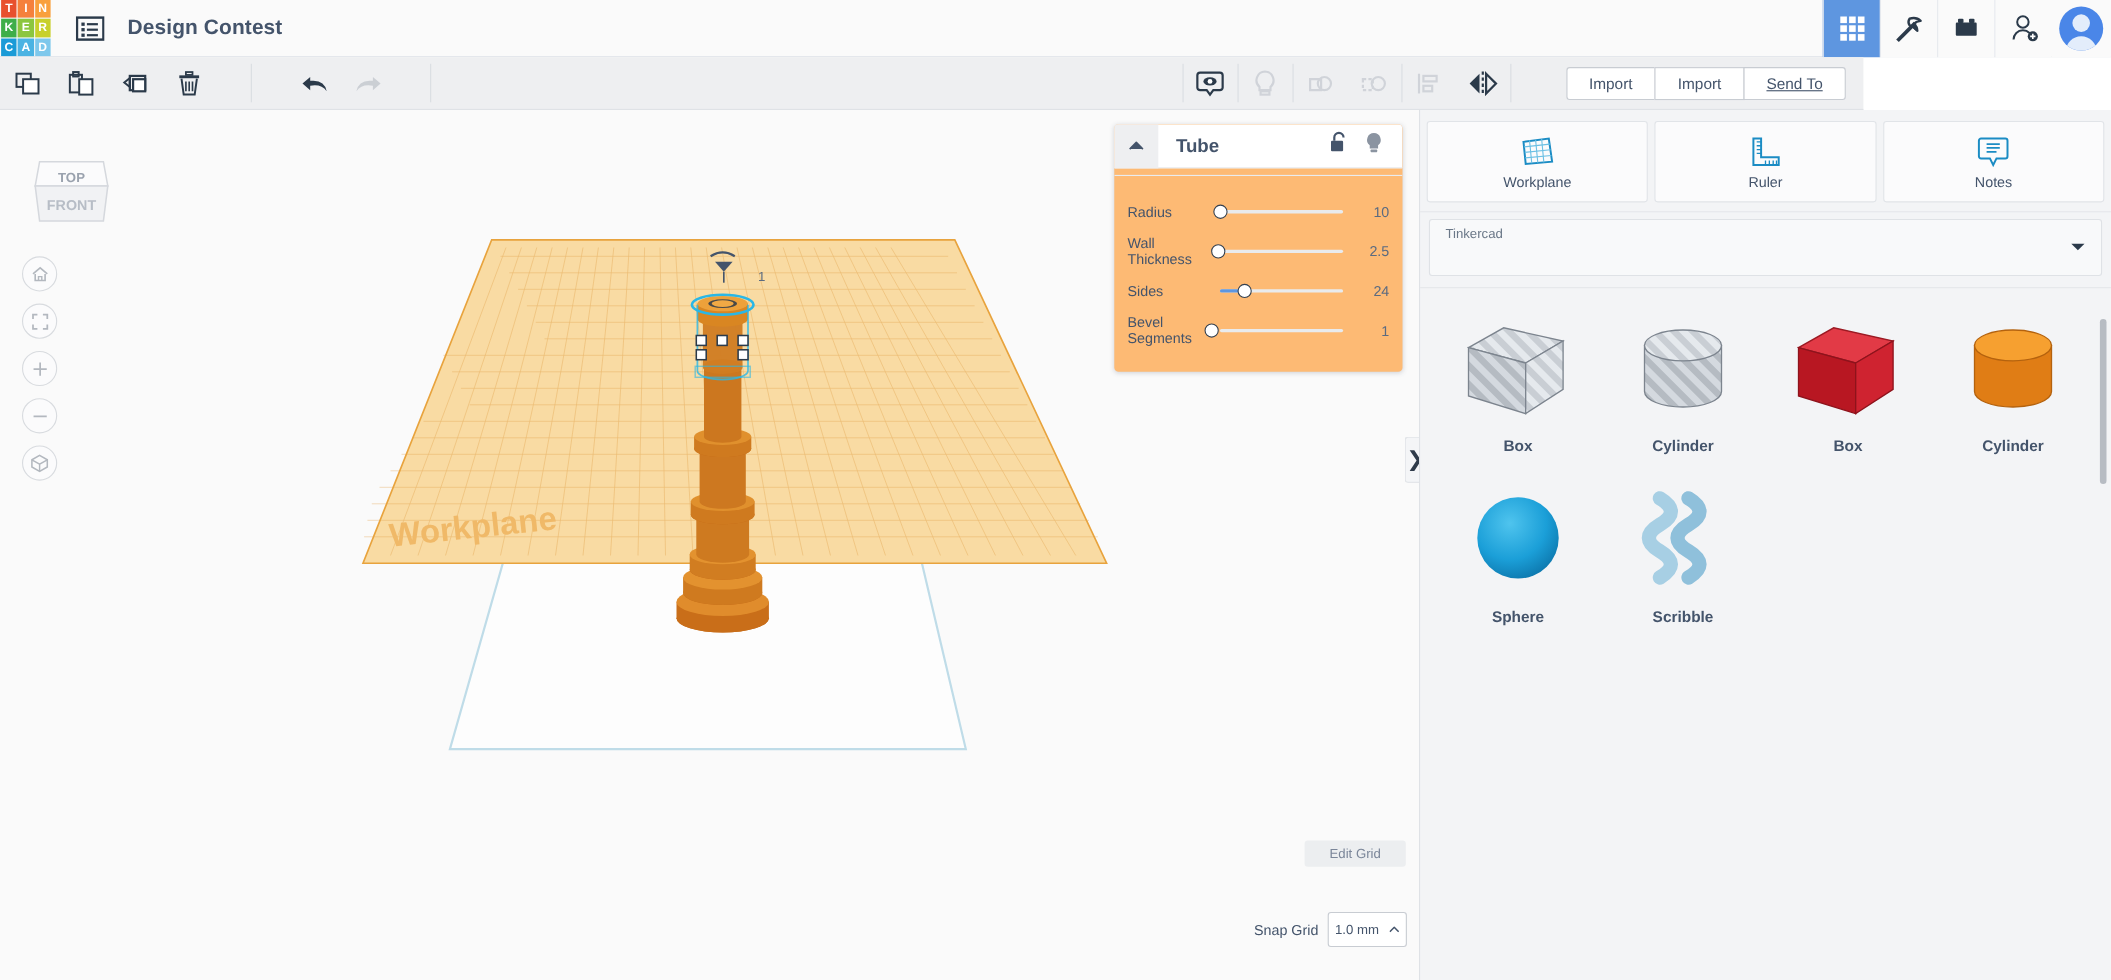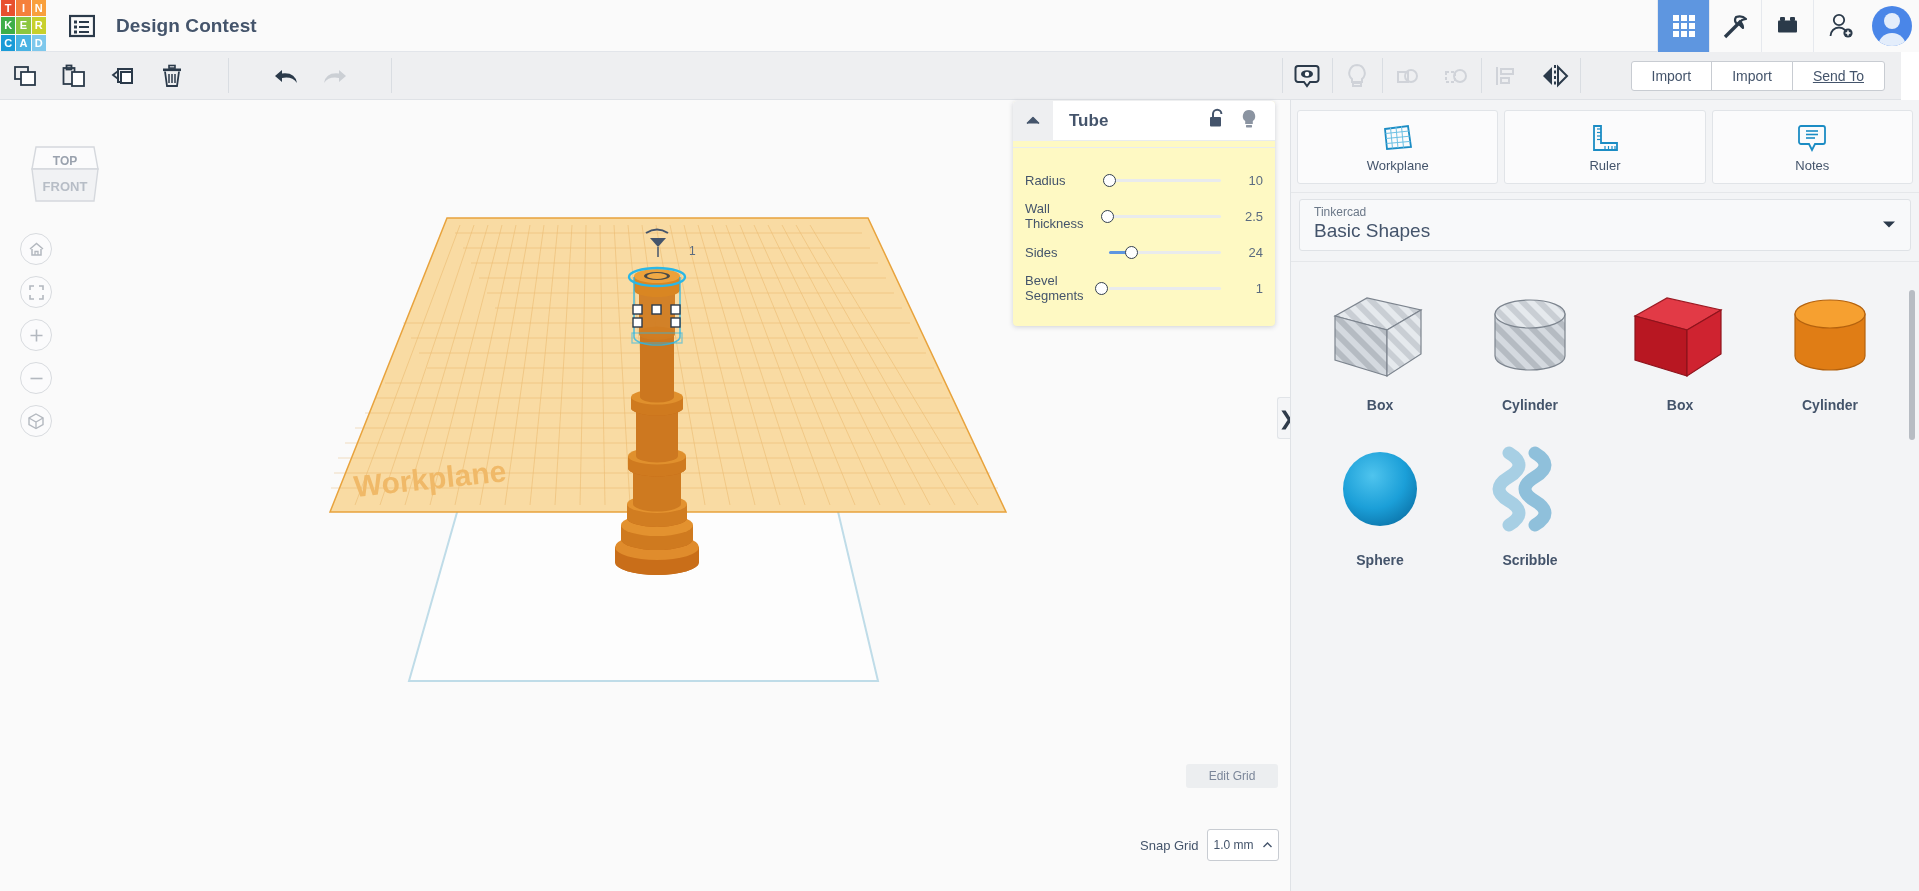--- a/index.html
+++ b/index.html
@@ -54,21 +54,21 @@
     content: ""; position: absolute; top: 7px; left: 12px;
     width: 16px; height: 16px; border-radius: 50%; background: #e3edfb;
   }
   .avatar::after {
     content: ""; position: absolute; top: 27px; left: 6px;
     width: 28px; height: 24px; border-radius: 14px 14px 0 0; background: #e3edfb;
   }
 
   
   .toolbar {
-    position: absolute; top: 52px; left: 0; width: 1901px; height: 48px;
+    position: absolute; top: 52px; left: 0; width: 1694px; height: 48px;
     background: #eeeff1; border-bottom: 1px solid #dfe2e6;
     display: flex; align-items: stretch; gap: 32px;
   }
   .tb-btn {
     width: 49px; display: flex; align-items: center; justify-content: center;
     cursor: pointer;
   }
   .tb-sep { width: 1px; background: #d9dde2; margin: 6px 0; }
   .tb-spacer { flex: 1; }
   .tb-group { display: flex; align-items: stretch; }
@@ -93,22 +93,22 @@
   
   .viewcube { position: absolute; left: 20px; top: 25px; width: 90px; height: 90px; cursor: pointer; }
   .navctl { position: absolute; left: 20px; cursor: pointer; }
   .navbtn {
     width: 32px; height: 32px; border: 1px solid #d8dbdf; border-radius: 50%;
     background: #fbfbfc; display: flex; align-items: center; justify-content: center;
   }
 
   
   .props {
-    position: absolute; left: 1013px; top: 101px; width: 262px;
-    background: #fef9c3; border-radius: 4px;
+    position: absolute; left: 1013px; top: 113px; width: 262px;
+    background: #fdba74; border-radius: 4px;
     box-shadow: 0 1px 5px rgba(60,70,90,.22);
     overflow: hidden;
   }
   .props-head {
     height: 40px; background: #fff; display: flex; align-items: center;
     border-bottom: 1px solid #e9ecef;
   }
   .props-collapse {
     width: 40px; height: 40px; background: #eeeff1; display: flex;
     align-items: center; justify-content: center; cursor: pointer;
@@ -650,21 +650,20 @@
               <path d="M11 16 h9"></path>
           </g>
         </svg>
         <div class="rp-tool-label">Notes</div>
       </div>
     </div>
 
     <div class="rp-select-wrap">
       <div class="rp-select">
         <div class="rp-select-sub">Tinkercad</div>
-        <div class="rp-select-main">Basic Shapes</div>
         <svg class="rp-caret" width="14" height="9" viewBox="0 0 14 9">
           <path d="M1 1.5 L7 7.5 L13 1.5 Z" fill="#2b3a4a"></path>
         </svg>
       </div>
     </div>
 
     <div class="rp-grid-wrap">
       <div class="rp-grid">
 
         <div class="rp-item">

